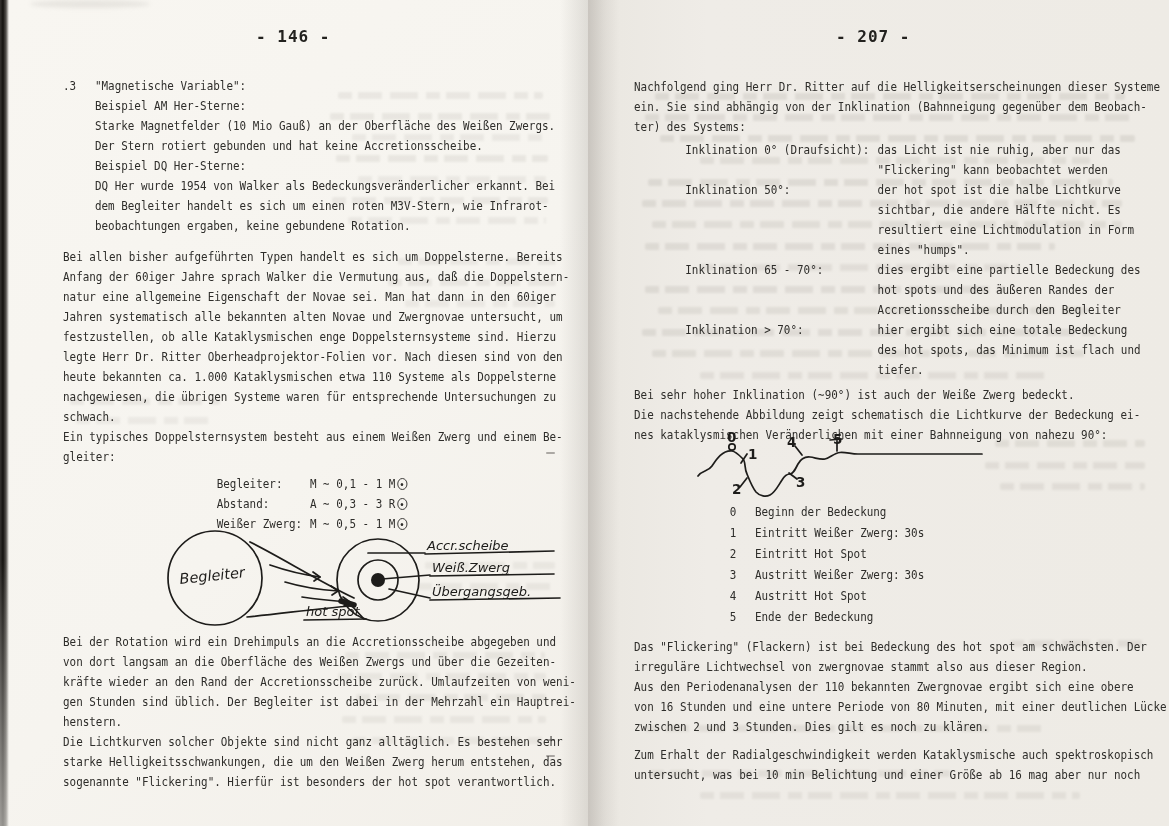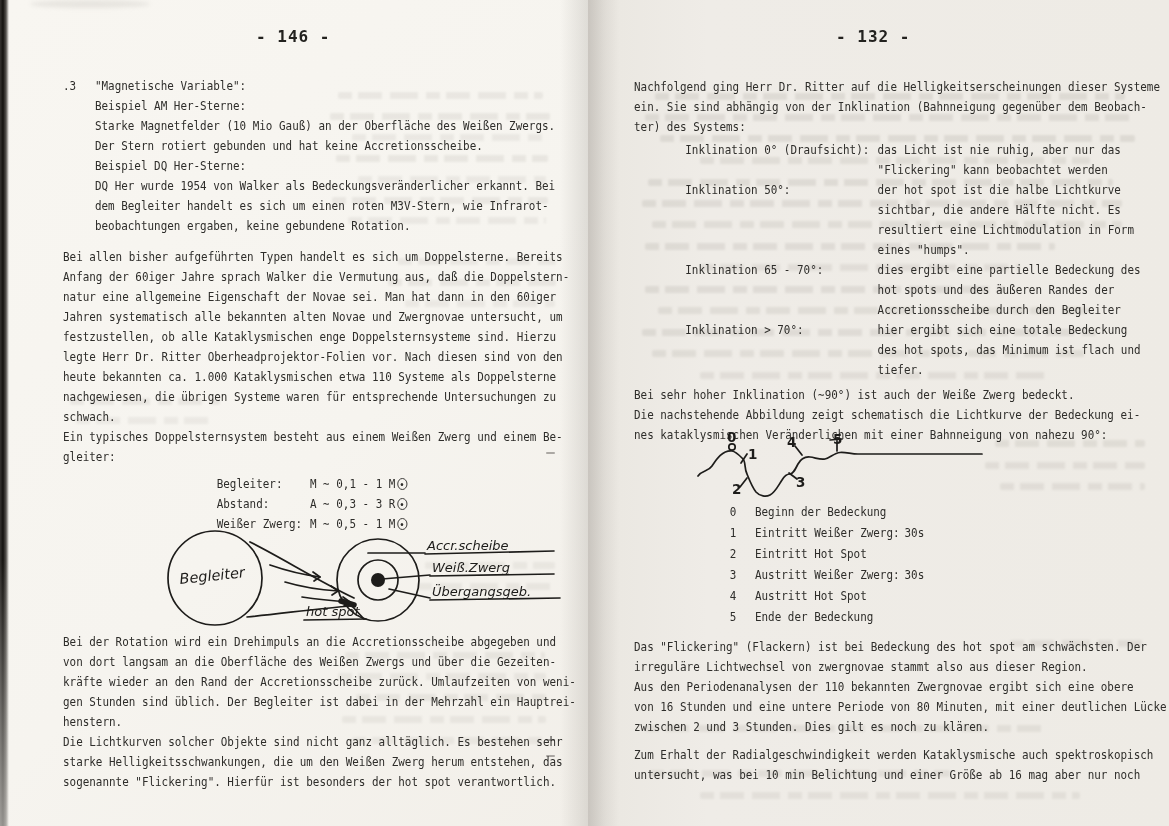--- a/index.html
+++ b/index.html
@@ -206,21 +206,21 @@
 kräfte wieder an den Rand der Accretionsscheibe zurück. Umlaufzeiten von weni-
 gen Stunden sind üblich. Der Begleiter ist dabei in der Mehrzahl ein Hauptrei-
 henstern.
 Die Lichtkurven solcher Objekte sind nicht ganz alltäglich. Es bestehen sehr
 starke Helligkeitsschwankungen, die um den Weißen Zwerg herum entstehen, das
 sogenannte "Flickering". Hierfür ist besonders der hot spot verantwortlich.</div>
     </div>
   </div>
 
   <div>
-    <div class="pagenum" style="left:836px;top:27px">- 132 -</div>
+    <div class="pagenum" style="left:836px;top:27px">- 207 -</div>
 
     <div class="tw" style="left:634px;top:77px">
       <div class="lines">Nachfolgend ging Herr Dr. Ritter auf die Helligkeitserscheinungen dieser Systeme
 ein. Sie sind abhängig von der Inklination (Bahnneigung gegenüber dem Beobach-
 ter) des Systems:</div>
     </div>
 
     <div class="tw" style="left:634px;top:140px">
       <div class="irow">
         <span class="ilabel">Inklination 0° (Draufsicht):</span>

